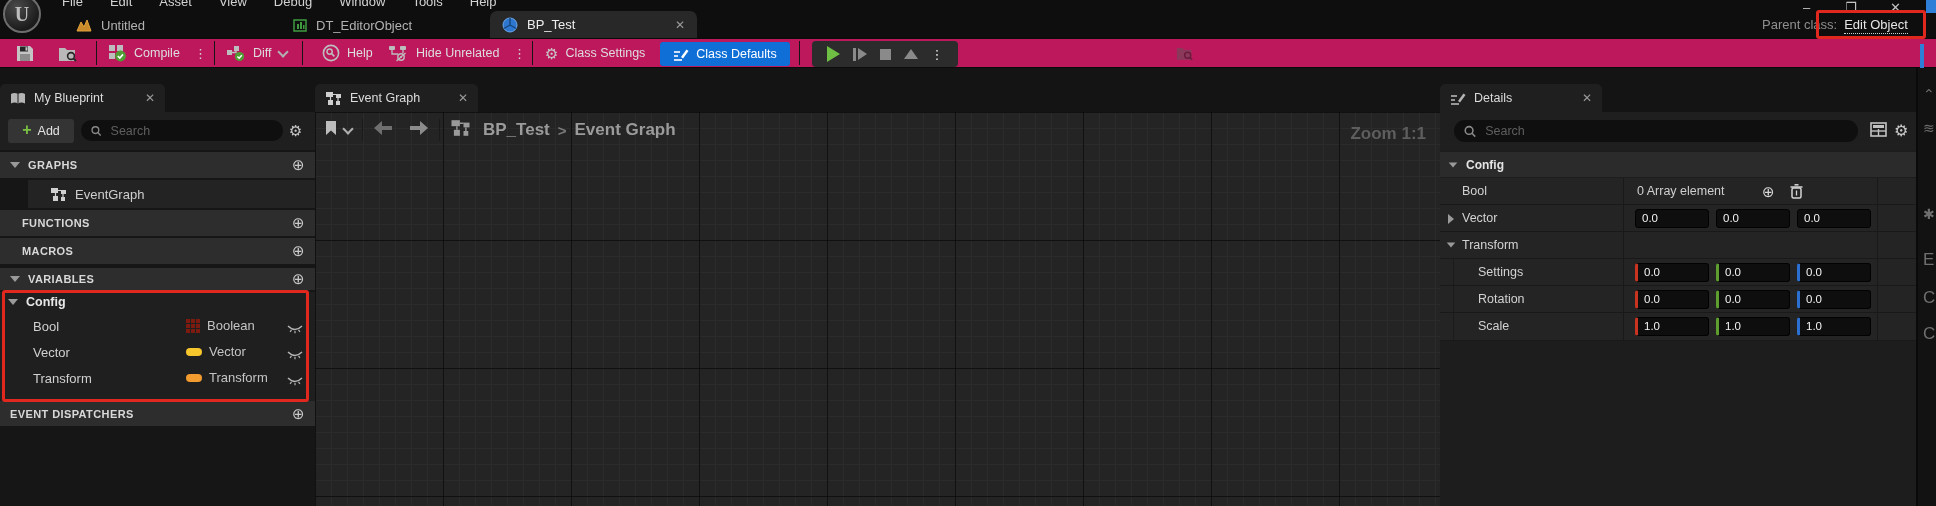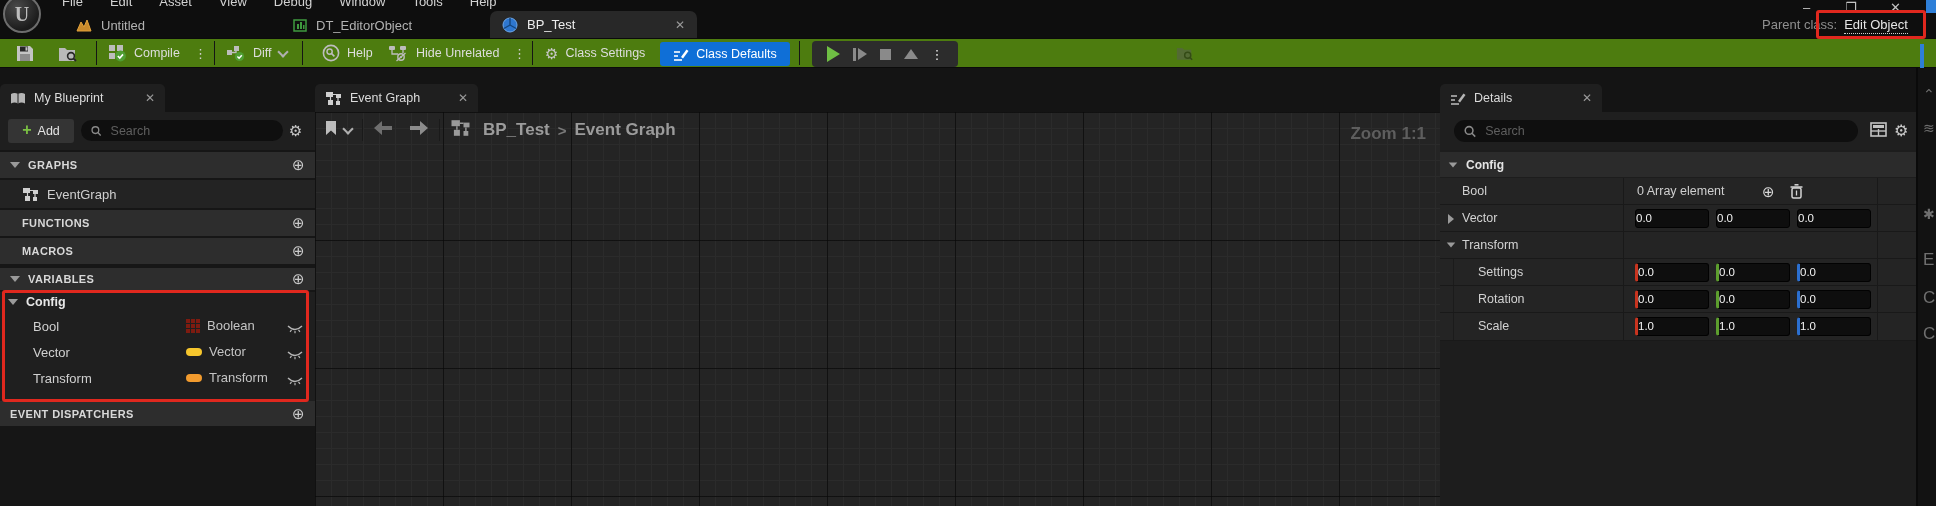--- a/index.html
+++ b/index.html
@@ -21,21 +21,21 @@
   .winbtn{position:absolute;top:0px;font-size:13px;color:#c4c4c4;}
   .asset-tab{position:absolute;top:12px;height:26px;display:flex;align-items:center;
              gap:9px;padding:0 12px;font-size:13px;color:#b2b2b2;box-sizing:border-box;}
   .asset-tab.active{top:11px;height:27px;background:#282828;border-radius:7px 7px 0 0;color:#ededed;}
   .tab-close{color:#9a9a9a;font-size:12px;margin-left:auto;}
   .parentclass{position:absolute;top:17px;left:1762px;font-size:13px;color:#8f8f8f;display:flex;gap:7px;}
   .parentclass .val{color:#e6e6e6;border-bottom:1px dotted #cfcfcf;padding-bottom:1px;}
   .red-rect{position:absolute;border:3px solid #e0281e;border-radius:3px;box-sizing:border-box;z-index:40;pointer-events:none;}
 
   
-  .toolbar{position:absolute;left:0;top:38px;width:1936px;height:30px;background:#4d7c0f;
+  .toolbar{position:absolute;left:0;top:38px;width:1936px;height:30px;background:#be185d;
            border-top:1px solid #0b0b0b;border-bottom:1px solid #0b0b0b;box-sizing:border-box;}
   .tb{position:absolute;top:0;height:28px;display:flex;align-items:center;gap:7px;font-size:12.5px;color:#dedede;}
   .tsep{position:absolute;top:2px;width:1px;height:24px;background:#151515;}
   .vdots{color:#cfcfcf;font-size:13px;letter-spacing:0;}
   .chev{display:inline-block;width:6px;height:6px;border-right:2px solid #b0b0b0;border-bottom:2px solid #b0b0b0;
         transform:rotate(45deg);margin-top:-3px;}
   .btn-blue{position:absolute;left:660px;top:3px;width:130px;height:24px;border-radius:3px;
             display:flex;align-items:center;justify-content:center;gap:7px;color:#fff;font-size:12.5px;}
   .transport{position:absolute;left:812px;top:2px;width:146px;height:26px;background:#2c2c2c;border-radius:4px;
              display:flex;align-items:center;justify-content:space-around;padding:0 8px;box-sizing:border-box;}
@@ -100,21 +100,21 @@
   
   .det-body{position:absolute;left:1440px;top:112px;width:476px;height:394px;background:#1d1d1d;}
   .det-toolbar{position:absolute;left:0;top:0;width:100%;height:38px;background:#1f1f1f;}
   .det-sect{position:absolute;left:0;top:40px;width:476px;height:25px;background:#2b2b2b;
             display:flex;align-items:center;padding:0 8px;box-sizing:border-box;
             font-size:12px;font-weight:bold;color:#e4e4e4;}
   .drow{position:absolute;left:0;width:476px;height:27px;background:#242424;border-bottom:1px solid #191919;box-sizing:border-box;}
   .dlabel{position:absolute;top:6px;font-size:12.5px;color:#d2d2d2;}
   .vdiv{position:absolute;top:0;bottom:0;width:1px;background:#191919;}
   .vbox{position:absolute;top:4px;width:74px;height:19px;background:#0e0e0e;border:1px solid #020202;
-        border-radius:3px;font-size:11.5px;color:#f2f2f2;line-height:17px;box-sizing:border-box;}
+        border-radius:3px;font-size:11.5px;color:#f2f2f2;line-height:17px;padding-left:6px;box-sizing:border-box;}
   .vbox.col{border-left-width:3px;border-left-style:solid;}
   .tri-right{width:0;height:0;border-left:6px solid #9a9a9a;border-top:5px solid transparent;border-bottom:5px solid transparent;}
   .gear{color:#c9c9c9;font-size:15px;line-height:1;}
 
   
   .edge-strip{position:absolute;left:1916px;top:68px;width:20px;height:438px;background:#121212;
               border-left:2px solid #0a0a0a;box-sizing:border-box;}
   .edge-glyph{position:absolute;left:5px;color:#6f6f6f;font-size:14px;}
 </style>
 </head>
@@ -297,21 +297,21 @@
         <input placeholder="Search" style="">
       </div>
       <span class="abs gear" style="left:289px;top:11px;">⚙</span>
     </div>
 
     <div class="sect" style="top:40px;height:26px;">
       <i class="tri-down"></i>
       <span>GRAPHS</span>
       <span class="plus-circ">⊕</span>
     </div>
-    <div class="row-item" style="top:68px;height:28px;padding-left:22px;gap:8px;">
+    <div class="row-item" style="top:68px;height:28px;padding-left:22px;gap:8px;margin-left:28px;">
       <svg width="17" height="15" viewBox="0 0 17 15">
           <rect x="1" y="1" width="7" height="5" fill="#d0d0d0"></rect>
           <rect x="11" y="3" width="5" height="4" fill="#d0d0d0"></rect>
           <rect x="3" y="9" width="5" height="5" fill="#d0d0d0"></rect>
           <rect x="11" y="10" width="4" height="4" fill="#d0d0d0"></rect>
           <path d="M8 3.5 h3 M5.5 6 v3 M13 7 v3" stroke="#d0d0d0" stroke-width="1.2" fill="none"></path>
         </svg>
       <span>EventGraph</span>
     </div>
     <div class="sect" style="top:98px;height:26px;padding-left:22px;">

